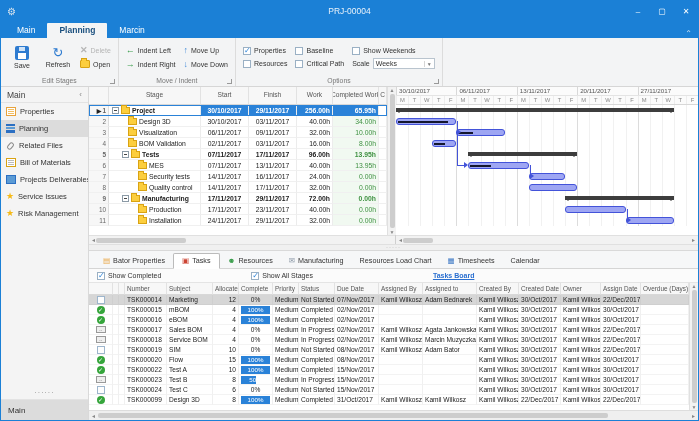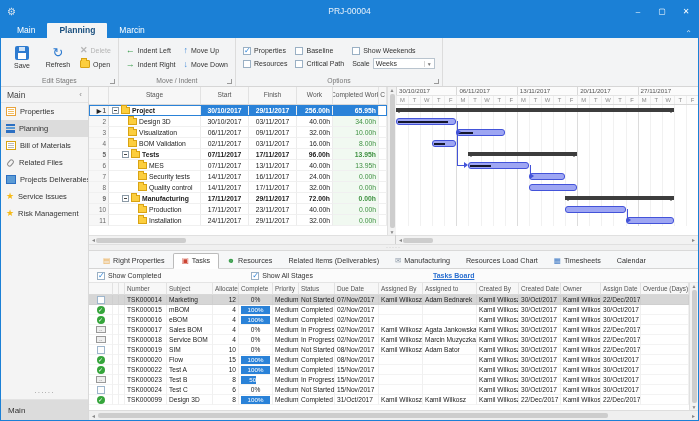--- a/index.html
+++ b/index.html
@@ -274,26 +274,26 @@
       <div>
           <div class="sb-item">
             <span class="ic ic-pages"></span>
             <span>Properties</span>
           </div>
           <div class="sb-item active">
             <span class="ic ic-gantt"></span>
             <span>Planning</span>
           </div>
           <div class="sb-item">
+            <span class="ic ic-clip"></span>
+            <span>Related Files</span>
+          </div>
+          <div class="sb-item">
             <span class="ic ic-list"></span>
             <span>Bill of Materials</span>
-          </div>
-          <div class="sb-item">
-            <span class="ic ic-clip"></span>
-            <span>Related Files</span>
           </div>
           <div class="sb-item">
             <span class="ic ic-boxb"></span>
             <span>Projects Deliverables</span>
           </div>
           <div class="sb-item">
             <span class="ic ic-star">★</span>
             <span>Service Issues</span>
           </div>
           <div class="sb-item">
@@ -606,32 +606,29 @@
           </div>
         </div>
       </div>
 
       <div class="splitter">·····</div>
 
       <div class="bottom">
         <div class="btabs">
             <div class="btab">
               <span class="tic" style="color:#e8a33d">▤</span>
-              <span>Right Properties</span>
+              <span>Bator Properties</span>
             </div>
             <div class="btab active">
               <span class="tic" style="color:#cc4433">▣</span>
               <span>Tasks</span>
             </div>
             <div class="btab">
               <span class="tic" style="color:#3a9e4c">☻</span>
               <span>Resources</span>
-            </div>
-            <div class="btab">
-              <span>Related Items (Deliverables)</span>
             </div>
             <div class="btab">
               <span class="tic" style="color:#8a97a5">✉</span>
               <span>Manufacturing</span>
             </div>
             <div class="btab">
               <span>Resources Load Chart</span>
             </div>
             <div class="btab">
               <span class="tic" style="color:#3a76c4">▦</span>

